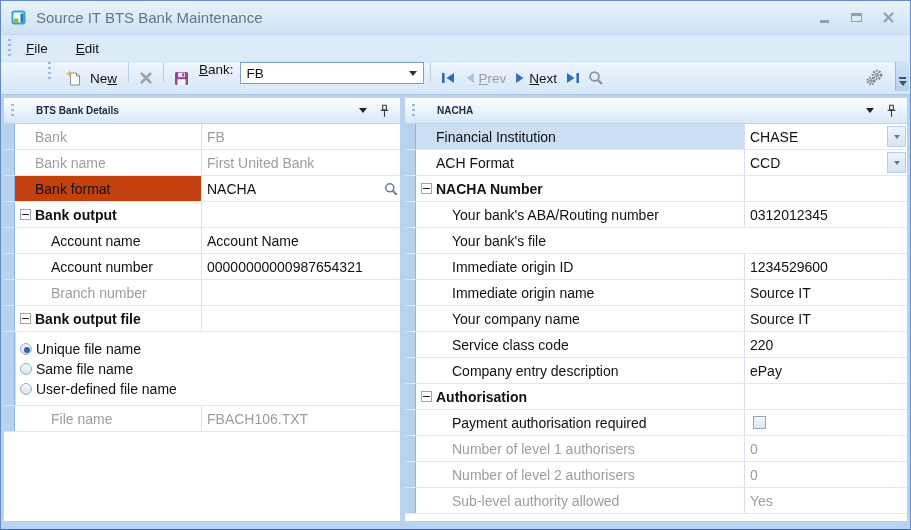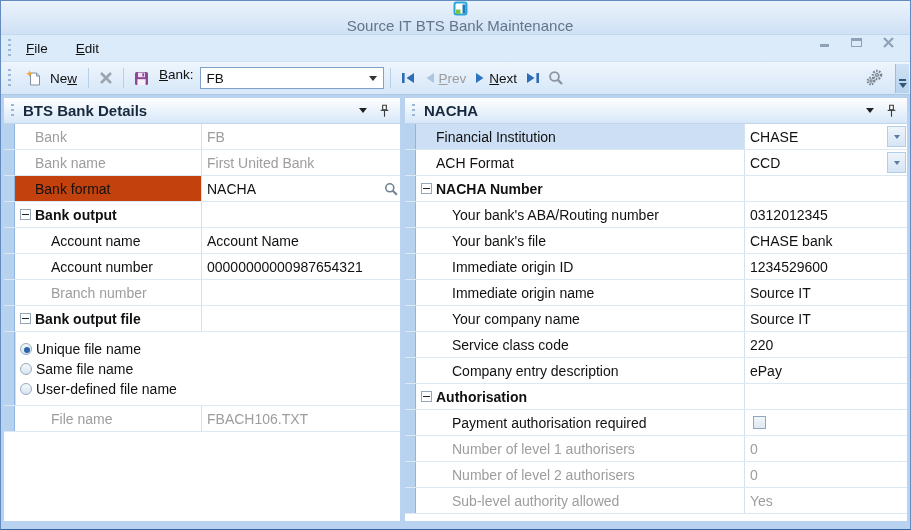--- a/index.html
+++ b/index.html
@@ -11,21 +11,20 @@
     background:#b9d2ef;
     border:1px solid #638bc0; border-bottom-color:#39629f;
     overflow:hidden;
   }
 
   
   .titlebar{
     height:34px; display:flex; align-items:center;
     background:linear-gradient(#eaf3fc,#cfe1f5);
     border-bottom:1px solid #c3d8ef;
-    flex-direction:column;
   }
   .app-icon{ margin-left:10px; width:16px; height:16px; display:inline-flex; }
   .title{ margin-left:9px; font-size:15px; color:#64748a; }
   .win-controls{ margin-left:auto; display:flex; align-items:center; margin-right:14px; }
   .wc{ width:16px; height:16px; margin-left:16px; display:flex; align-items:center; justify-content:center; cursor:pointer; }
   .wc-min i{ display:block; width:9px; height:3px; background:#8da2b8; margin-top:7px; }
   .wc-max i{ display:block; width:11px; height:9px; border:1px solid #8da2b8; border-top:3px solid #8da2b8; background:transparent; }
 
   
   .menubar{
@@ -34,23 +33,24 @@
   }
   .grip{
     width:3px; height:18px; margin:0 6px 0 7px;
     background:repeating-linear-gradient(180deg,#9cb8d8 0 2px,transparent 2px 5px);
   }
   .menu-item{ padding:3px 9px; margin-right:10px; font-size:13.5px; color:#111; cursor:default; }
   .menu-item u{ text-decoration:underline; }
 
   
   .toolbar{
-    height:33px; display:flex; align-items:center;
+    height:33px; display:flex; 
     background:linear-gradient(#eef5fd,#d6e7f8);
     border-bottom:1px solid #adc6e2;
+    padding-left:40px;
   }
   .tsep{ width:1px; height:20px; background:#b9cfe6; margin:0 6px; }
   .tbtn{ display:flex; align-items:center; gap:4px; border:none; background:none;
          font-family:inherit; font-size:13.5px; color:#111; padding:3px 5px; cursor:pointer; }
   .ticon{ display:inline-flex; align-items:center; justify-content:center; padding:0 4px; }
   .tlabel{ font-size:13.5px; color:#111; margin:0 6px 8px 6px; }
   .combo{
     width:184px; height:22px; background:#fff; border:1px solid #7ea1c8;
     display:flex; align-items:center; cursor:pointer;
   }
@@ -74,21 +74,21 @@
   .panel{ background:#fff; display:flex; flex-direction:column; }
   .panel.left{ width:396px; }
   .splitter{ width:5px; cursor:col-resize; }
   .panel.right{ width:502px; }
   .phead{
     height:26px; display:flex; align-items:center;
     background:linear-gradient(#ffffff,#d7e7f8);
     border-bottom:1px solid #c0d4ea;
   }
   .phead .grip{ height:14px; }
-  .ptitle{ font-size:15px; font-weight:bold; color:#17293e; margin-left:3px; }
+  .ptitle{ font-size:10px; font-weight:bold; color:#17293e; margin-left:16px; }
   .phead-icons{ margin-left:auto; display:flex; align-items:center; gap:12px; margin-right:10px; }
   .phead .tri-down{ border-top-color:#222; cursor:pointer; }
   .pin{ display:inline-flex; cursor:pointer; }
 
   
   .grid{ font-size:14px; color:#111; }
   .grow{ display:flex; height:26px; border-bottom:1px solid #dce8f4; background:#fff; }
   .grow.radio-row{ height:74px; }
   .strip{ width:11px; background:#b7d2ef; border-right:1px solid #8fb4de; flex:0 0 auto; }
   .labelcell{ display:flex; align-items:center; flex:0 0 auto; }
@@ -486,23 +486,20 @@
             </div>
           </div>
           <div class="grow">
             <div class="strip"></div>
             <div class="labelcell">
               <div class="expand"></div>
               <div class="lbl indent">
                 <span>Your bank's file</span>
               </div>
             </div>
-            <div class="val">
-              <span>CHASE bank</span>
-            </div>
           </div>
           <div class="grow">
             <div class="strip"></div>
             <div class="labelcell">
               <div class="expand"></div>
               <div class="lbl indent">
                 <span>Immediate origin ID</span>
               </div>
             </div>
             <div class="val">

